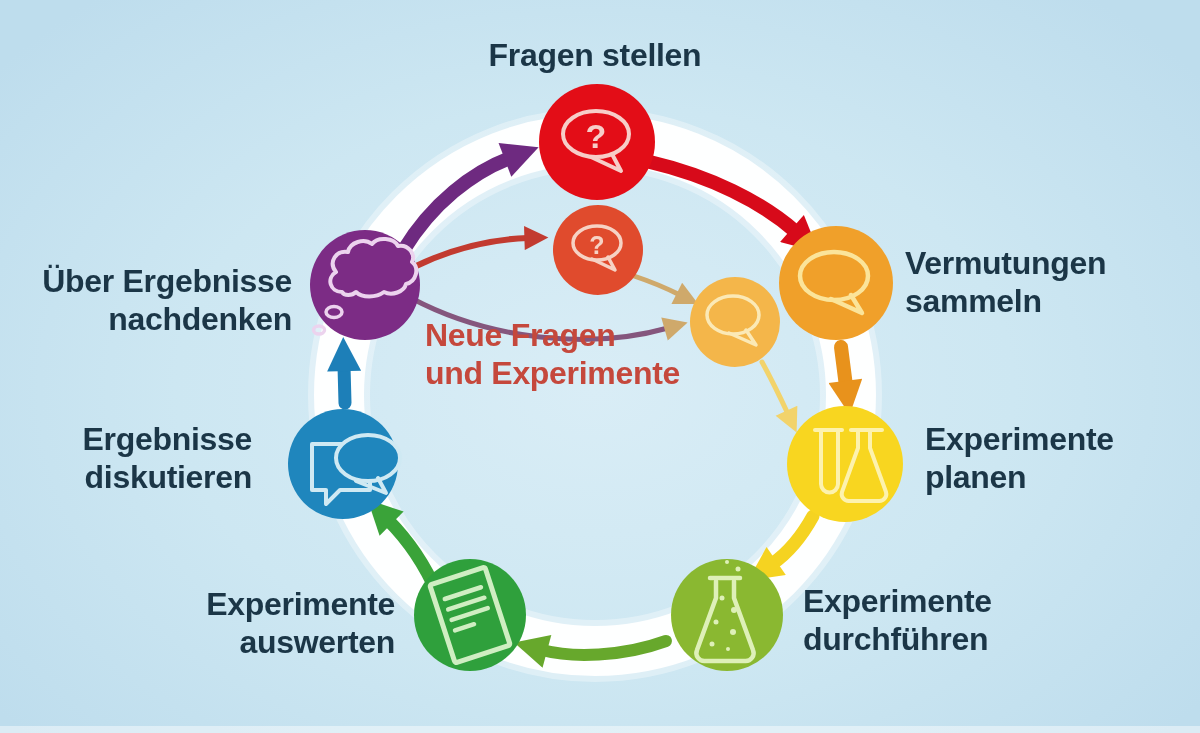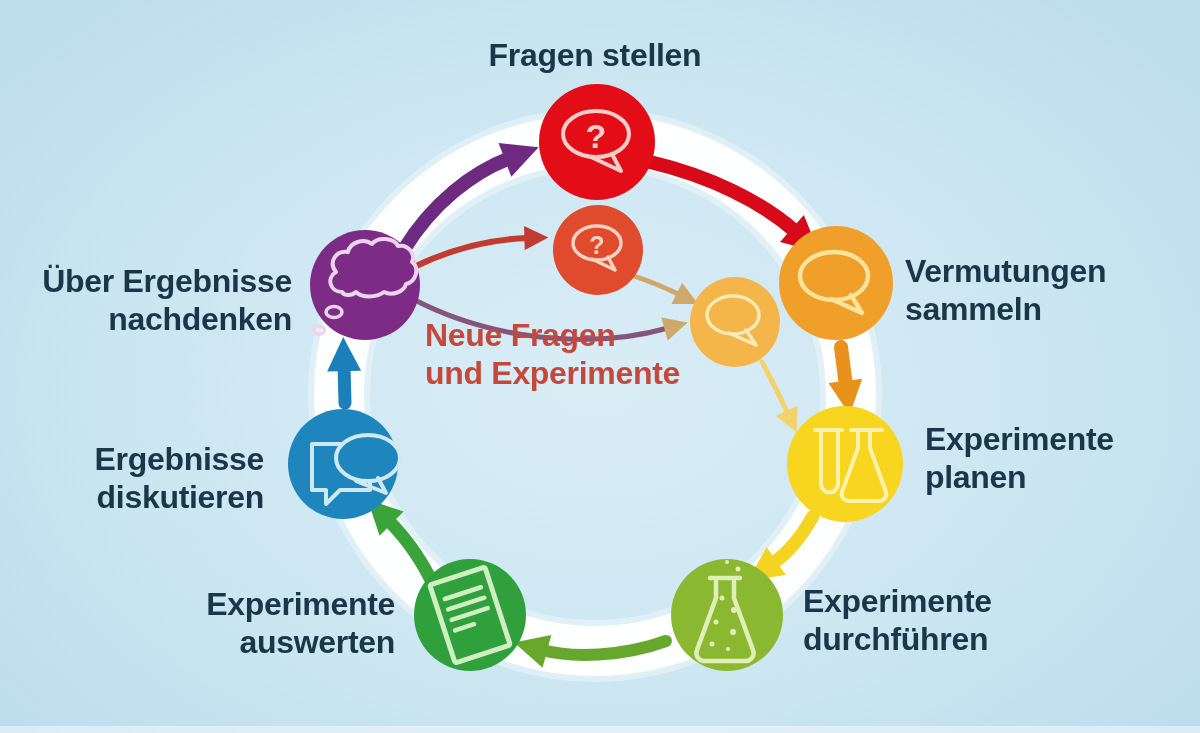--- a/index.html
+++ b/index.html
@@ -182,29 +182,29 @@
     <g>
       <circle cx="735" cy="322" r="45" fill="#f4b64a"></circle>
       <g fill="none" stroke="#fbe9b6" stroke-width="3.5" stroke-linejoin="round" stroke-linecap="round">
         <ellipse cx="733" cy="315" rx="26" ry="19"></ellipse>
         <path d="M 746,330 L 756,345 L 729,333"></path>
       </g>
     </g>
   </svg>
 
   <div class="label center-text" style="left:395px;top:36px;width:400px;">Fragen stellen</div>
-  <div class="label" style="left:905px;top:252px;width:260px;">Vermutungen
+  <div class="label" style="left:905px;top:244px;width:260px;">Vermutungen
 sammeln</div>
   <div class="label" style="left:925px;top:420px;width:250px;">Experimente
 planen</div>
   <div class="label" style="left:803px;top:582px;width:260px;">Experimente
 durchführen</div>
   <div class="label right-text" style="left:145px;top:585px;width:250px;">Experimente
 auswerten</div>
-  <div class="label right-text" style="left:40px;top:420px;width:224px;margin-top:20px;">Ergebnisse
+  <div class="label right-text" style="left:28px;top:420px;width:224px;">Ergebnisse
 diskutieren</div>
   <div class="label right-text" style="left:20px;top:238px;width:272px;margin-top:24px;">Über Ergebnisse
 nachdenken</div>
   <div class="label accent" style="left:425px;top:316px;width:320px;">Neue Fragen
 und Experimente</div>
 
   <div class="bottom-strip"></div>
 </div>
 
 </body></html>

